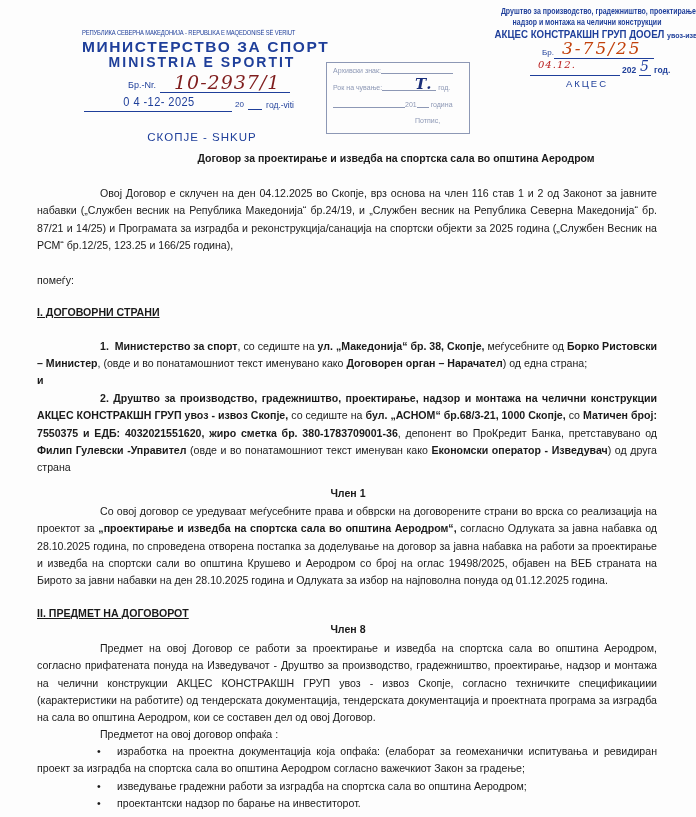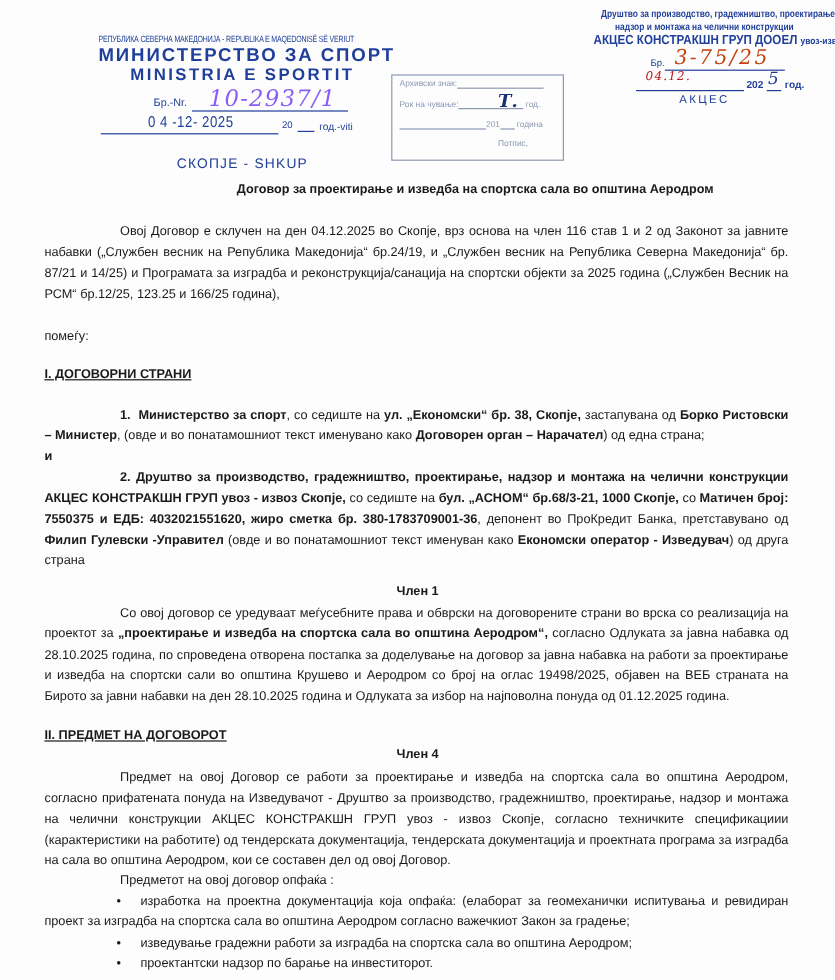--- a/index.html
+++ b/index.html
@@ -16,21 +16,21 @@
   .stamp-ministry {
     position: absolute; left: 82px; top: 28px; width: 240px;
     color: #1f3f9a; text-align: center;
   }
   .stamp-ministry .rep { font-size: 7.5px; letter-spacing: -0.2px; white-space: nowrap; transform: scaleX(0.78); transform-origin: left; text-align:left; width: 310px; }
   .stamp-ministry .name-mk { font-size: 15.5px; font-weight: bold; letter-spacing: 1.6px; margin-top: 1px; white-space: nowrap; }
   .stamp-ministry .name-al { font-size: 14px; font-weight: bold; letter-spacing: 2px; margin-top: -2px; white-space: nowrap; }
   .stamp-ministry .reg-row { position: relative; height: 22px; margin-top: 2px; }
   .stamp-ministry .reg-label { position: absolute; left: 46px; top: 8px; font-size: 9px; }
   .stamp-ministry .reg-line { position: absolute; left: 78px; top: 20px; width: 130px; border-bottom: 1px solid #1f3f9a; }
-  .stamp-ministry .reg-no { position: absolute; left: 92px; top: -1px; font-family: "DejaVu Serif", serif; font-style: italic; font-size: 19px; letter-spacing: 1px; color: #8b5cf6; text-align: right; }
+  .stamp-ministry .reg-no { position: absolute; left: 92px; top: -1px; font-family: "DejaVu Serif", serif; font-style: italic; font-size: 19px; letter-spacing: 1px; color: #7f1d1d; text-align: right; }
   .stamp-ministry .date-row { position: relative; height: 18px; }
   .stamp-ministry .date-val { position: absolute; left: 2px; top: 0px; width: 150px; text-align:center; font-size: 13px; letter-spacing: 0.5px; transform: scaleX(0.85); }
   .stamp-ministry .date-line { position: absolute; left: 2px; top: 17px; width: 148px; border-bottom: 1px solid #1f3f9a; }
   .stamp-ministry .year-pre { position: absolute; left: 153px; top: 6px; font-size: 8px; }
   .stamp-ministry .year-line { position: absolute; left: 166px; top: 15px; width: 14px; border-bottom: 1px solid #1f3f9a; }
   .stamp-ministry .year-suf { position: absolute; left: 184px; top: 6px; font-size: 8.5px; }
   .stamp-ministry .city { font-size: 11.5px; letter-spacing: 1px; margin-top: 19px; }
 
   
   .stamp-archive {
@@ -160,37 +160,37 @@
 
   <div class="doc-title">Договор за проектирање и изведба на спортска сала во општина Аеродром</div>
 
   <div class="body-text indent p-intro">Овој Договор е склучен на ден 04.12.2025 во Скопје, врз основа на член 116 став 1 и 2 од Законот за јавните набавки („Службен весник на Република Македонија“ бр.24/19,  и „Службен весник на Република Северна Македонија“  бр. 87/21 и 14/25) и Програмата за изградба и реконструкција/санација на спортски објекти за 2025 година („Службен Весник на РСМ“ бр.12/25, 123.25 и 166/25 година),</div>
 
   <div class="body-text p-pomegu">помеѓу:</div>
 
   <div class="h-section h1">I. ДОГОВОРНИ СТРАНИ</div>
 
   <div class="body-text indent p-party1">
-    <b>1.</b>&nbsp;&nbsp;<b>Министерство за спорт</b><span>, со седиште на </span><b>ул. „Економски“ бр. 38, Скопје,</b><span> застапувана од </span><b>Борко Ристовски – Министер</b><span>, (овде и во понатамошниот текст именувано како </span><b>Договорен орган – Нарачател</b><span>) од една страна;</span>
+    <b>1.</b>&nbsp;&nbsp;<b>Министерство за спорт</b><span>, со седиште на </span><b>ул. „Македонија“ бр. 38, Скопје,</b><span> меѓусебните од </span><b>Борко Ристовски – Министер</b><span>, (овде и во понатамошниот текст именувано како </span><b>Договорен орган – Нарачател</b><span>) од една страна;</span>
   </div>
 
   <div class="body-text p-and">и</div>
 
   <div class="body-text indent p-party2">
     <b>2.</b>&nbsp;<b>Друштво за производство, градежништво, проектирање, надзор и монтажа на челични конструкции АКЦЕС КОНСТРАКШН ГРУП увоз - извоз Скопје,</b><span> со седиште на </span><b>бул. „АСНОМ“ бр.68/3-21, 1000 Скопје,</b><span> со </span><b>Матичен број: 7550375 и ЕДБ: 4032021551620, жиро сметка бр. 380-1783709001-36</b><span>, депонент во ПроКредит Банка, претставувано од </span><b>Филип Гулевски -Управител</b><span> (овде и во понатамошниот текст именуван како </span><b>Економски оператор - Изведувач</b><span>) од друга страна</span>
   </div>
 
   <div class="article-title art1">Член 1</div>
   <div class="body-text indent p-art1">
     <span>Со овој договор се уредуваат меѓусебните права и обврски на договорените страни во врска со реализација на проектот за </span><b>„проектирање и изведба на спортска сала во општина Аеродром“,</b><span> согласно Одлуката за јавна набавка од 28.10.2025 година, по спроведена отворена постапка за доделување на договор за јавна набавка на работи за проектирање и изведба на спортски сали во општина Крушево и Аеродром со број на оглас 19498/2025, објавен на ВЕБ страната на Бирото за јавни набавки на ден 28.10.2025 година и Одлуката за избор на најповолна понуда од 01.12.2025 година.</span>
   </div>
 
   <div class="h-section h2">II. ПРЕДМЕТ НА ДОГОВОРОТ</div>
 
-  <div class="article-title art2">Член 4</div>
+  <div class="article-title art2">Член 8</div>
   <div class="body-text indent p-art2">Предмет на овој Договор се работи за проектирање и изведба на спортска сала во општина Аеродром, согласно прифатената понуда на Изведувачот - Друштво за производство, градежништво, проектирање, надзор и монтажа на челични конструкции АКЦЕС КОНСТРАКШН ГРУП увоз - извоз Скопје, согласно техничките спецификациии (карактеристики на работите) од тендерската документација, тендерската документација и проектната програма за изградба на сала во општина Аеродром, кои се составен дел од овој Договор.</div>
 
   <div class="body-text indent p-scope-intro">Предметот на овој договор опфаќа :</div>
 
   <ul class="scope-list">
     <li class="first"><span class="bullet">•</span><span>изработка на проектна документација која опфаќа: (елаборат за геомеханички испитувања и ревидиран проект за изградба на спортска сала во општина Аеродром согласно важечкиот Закон за градење;</span></li>
     <li class="sub"><span class="bullet">•</span><span>изведување градежни работи за изградба на спортска сала во општина Аеродром;</span></li>
     <li class="sub"><span class="bullet">•</span><span>проектантски надзор по барање на инвеститорот.</span></li>
   </ul>
 

